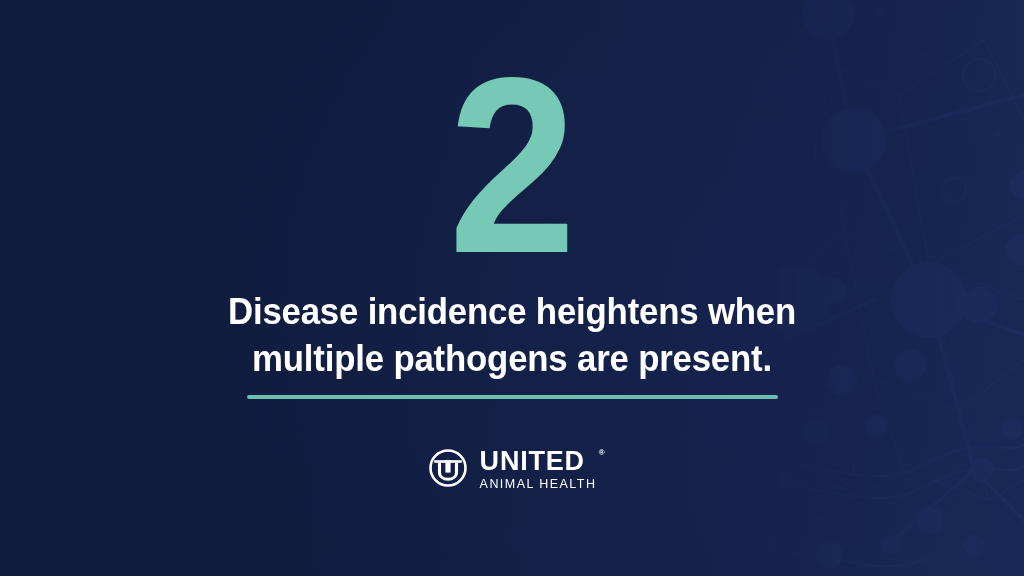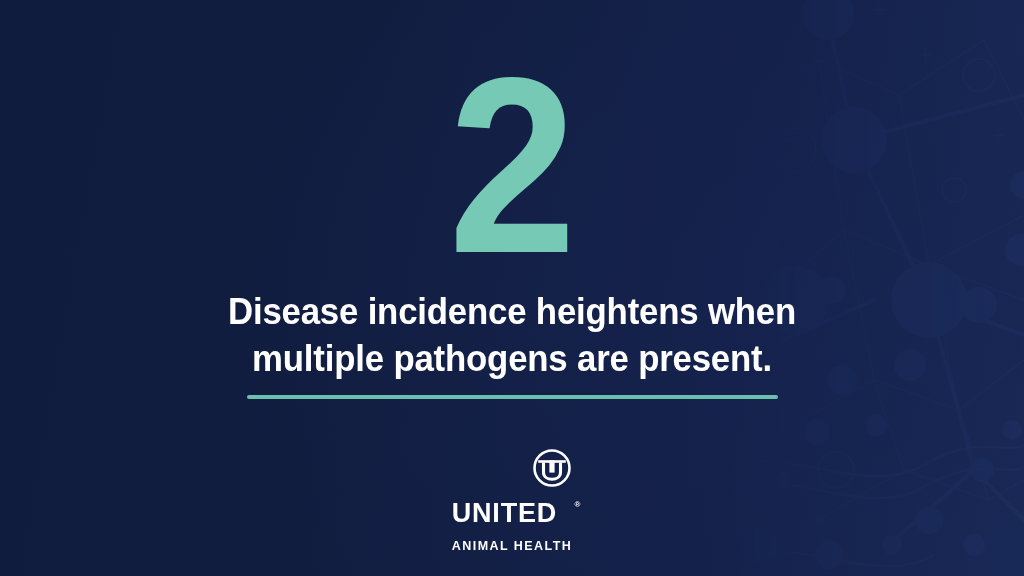--- a/index.html
+++ b/index.html
@@ -74,23 +74,22 @@
     width: 531px;
     height: 4px;
     background: #6cbfae;
     border-radius: 2px;
   }
 
   
   .logo {
     margin-top: 49px;
     display: flex;
-    align-items: flex-end;
+    align-items: flex-start;
     gap: 12px;
-    flex-direction: column;
   }
   .logo-mark { width: 40px; height: 40px; display: block; flex: none; }
   .logo-words { display: flex; flex-direction: column; }
   .logo-title {
     position: relative;
     color: #ffffff;
     font-family: "Liberation Sans", sans-serif;
     font-weight: 700;
     font-size: 27px;
     line-height: 1.0;
@@ -99,24 +98,24 @@
   .logo-tm {
     position: absolute;
     top: 1px;
     right: -9px;
     font-size: 8px;
     font-weight: 700;
     line-height: 1;
     color: #ffffff;
   }
   .logo-sub {
-    margin-top: 13px;
-    color: #ffffff;
-    font-family: "Liberation Sans", sans-serif;
-    font-weight: 700;
+    margin-top: 3px;
+    color: #ffffff;
+    font-family: "Liberation Sans", sans-serif;
+    font-weight: 400;
     font-size: 12.5px;
     line-height: 1.0;
     letter-spacing: 1.45px;
   }
 </style>
 </head>
 <body>
 
 <div class="slide">
 

